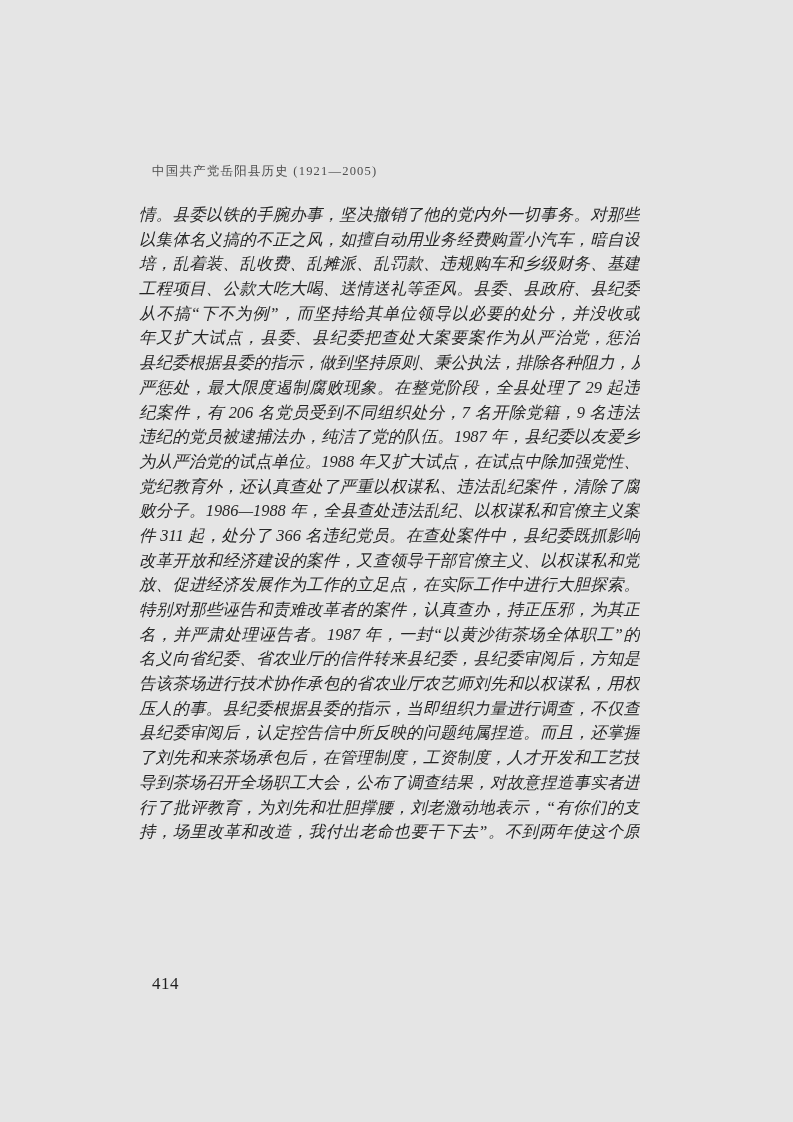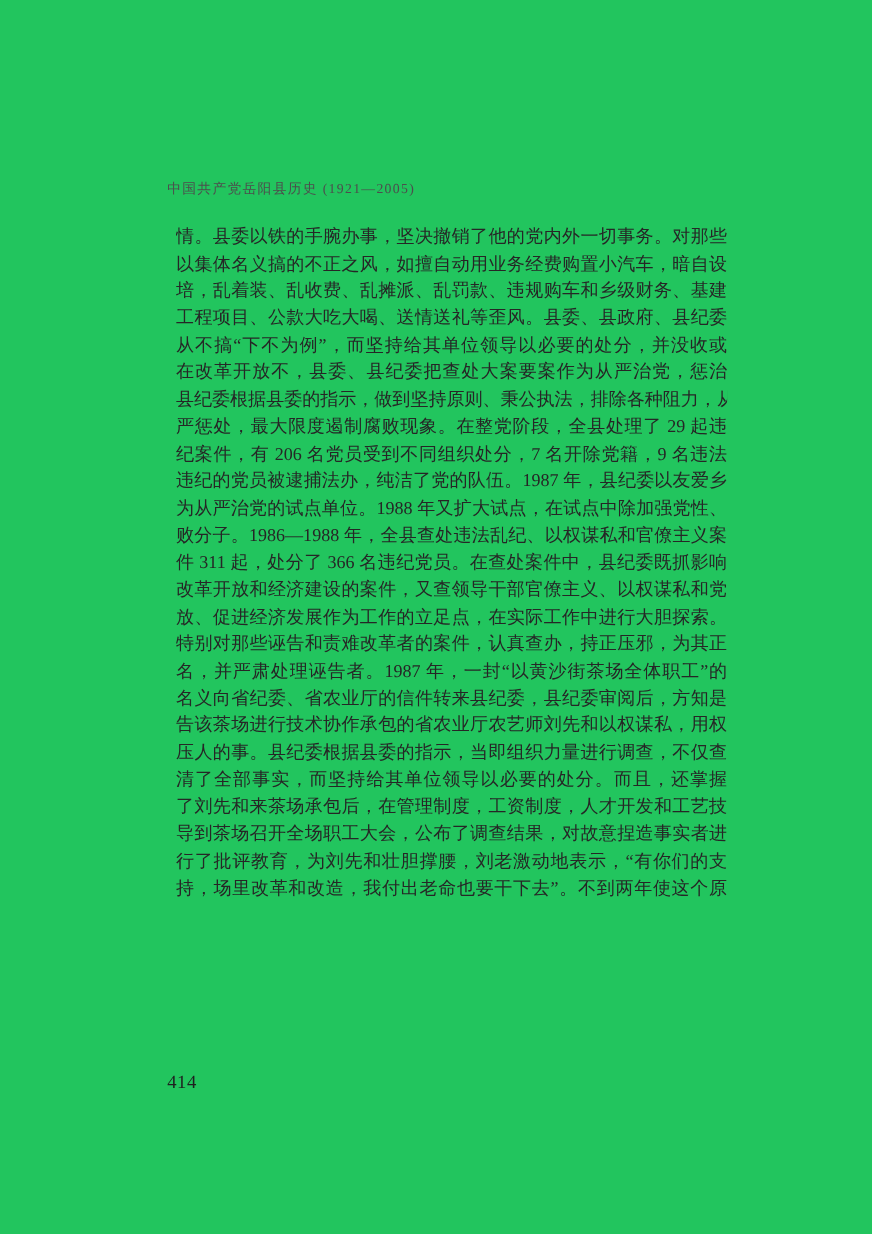--- a/index.html
+++ b/index.html
@@ -10,37 +10,38 @@
     width: 793px;
     height: 1122px;
     background: #ffffff;
     position: relative;
     overflow: hidden;
     font-family: "Liberation Serif", serif;
   }
   .book-page {
     position: absolute;
     inset: 0;
-    background: #22c55e;
+    background: #e5e5e5;
   }
   .running-header {
     position: absolute;
     left: 152px;
     top: 163px;
     font-size: 12.5px;
     letter-spacing: 1.2px;
     color: #4d4d4d;
     white-space: nowrap;
   }
   .text-block {
     position: absolute;
-    left: 160px;
+    left: 139px;
     top: 203px;
     width: 501px;
     color: #262626;
+    font-style: italic;
   }
   .text-line {
     font-size: 16.4px;
     line-height: 24.7px;
     height: 24.7px;
     text-align: justify;
     text-align-last: justify;
     text-justify: inter-character;
     white-space: nowrap;
     overflow: hidden;
@@ -61,36 +62,37 @@
 <div class="book-page">
 
   <div class="running-header">中国共产党岳阳县历史 (1921—2005)</div>
 
   <div class="text-block">
       <div class="text-line">情。县委以铁的手腕办事，坚决撤销了他的党内外一切事务。对那些</div>
       <div class="text-line">以集体名义搞的不正之风，如擅自动用业务经费购置小汽车，暗自设</div>
       <div class="text-line">培，乱着装、乱收费、乱摊派、乱罚款、违规购车和乡级财务、基建</div>
       <div class="text-line">工程项目、公款大吃大喝、送情送礼等歪风。县委、县政府、县纪委</div>
       <div class="text-line">从不搞“下不为例”，而坚持给其单位领导以必要的处分，并没收或</div>
-      <div class="text-line">在改革开放不，县委、县纪委把查处大案要案作为从严治党，惩治</div>
+      <div class="text-line">年又扩大试点，县委、县纪委把查处大案要案作为从严治党，惩治</div>
       <div class="text-line">县纪委根据县委的指示，做到坚持原则、秉公执法，排除各种阻力，从</div>
       <div class="text-line">严惩处，最大限度遏制腐败现象。在整党阶段，全县处理了 29 起违</div>
       <div class="text-line">纪案件，有 206 名党员受到不同组织处分，7 名开除党籍，9 名违法</div>
       <div class="text-line">违纪的党员被逮捕法办，纯洁了党的队伍。1987 年，县纪委以友爱乡</div>
       <div class="text-line">为从严治党的试点单位。1988 年又扩大试点，在试点中除加强党性、</div>
+      <div class="text-line">党纪教育外，还认真查处了严重以权谋私、违法乱纪案件，清除了腐</div>
       <div class="text-line">败分子。1986—1988 年，全县查处违法乱纪、以权谋私和官僚主义案</div>
       <div class="text-line">件 311 起，处分了 366 名违纪党员。在查处案件中，县纪委既抓影响</div>
       <div class="text-line">改革开放和经济建设的案件，又查领导干部官僚主义、以权谋私和党</div>
       <div class="text-line">放、促进经济发展作为工作的立足点，在实际工作中进行大胆探索。</div>
       <div class="text-line">特别对那些诬告和责难改革者的案件，认真查办，持正压邪，为其正</div>
       <div class="text-line">名，并严肃处理诬告者。1987 年，一封“以黄沙街茶场全体职工”的</div>
       <div class="text-line">名义向省纪委、省农业厅的信件转来县纪委，县纪委审阅后，方知是</div>
       <div class="text-line">告该茶场进行技术协作承包的省农业厅农艺师刘先和以权谋私，用权</div>
       <div class="text-line">压人的事。县纪委根据县委的指示，当即组织力量进行调查，不仅查</div>
-      <div class="text-line">清了全部事实，而坚持给其单位领导以必要的处分。而且，还掌握</div>
+      <div class="text-line">县纪委审阅后，认定控告信中所反映的问题纯属捏造。而且，还掌握</div>
       <div class="text-line">了刘先和来茶场承包后，在管理制度，工资制度，人才开发和工艺技</div>
       <div class="text-line">导到茶场召开全场职工大会，公布了调查结果，对故意捏造事实者进</div>
       <div class="text-line">行了批评教育，为刘先和壮胆撑腰，刘老激动地表示，“有你们的支</div>
       <div class="text-line">持，场里改革和改造，我付出老命也要干下去”。不到两年使这个原</div>
     </div>
 
   <div class="page-number">414</div>
 
 </div>
 

